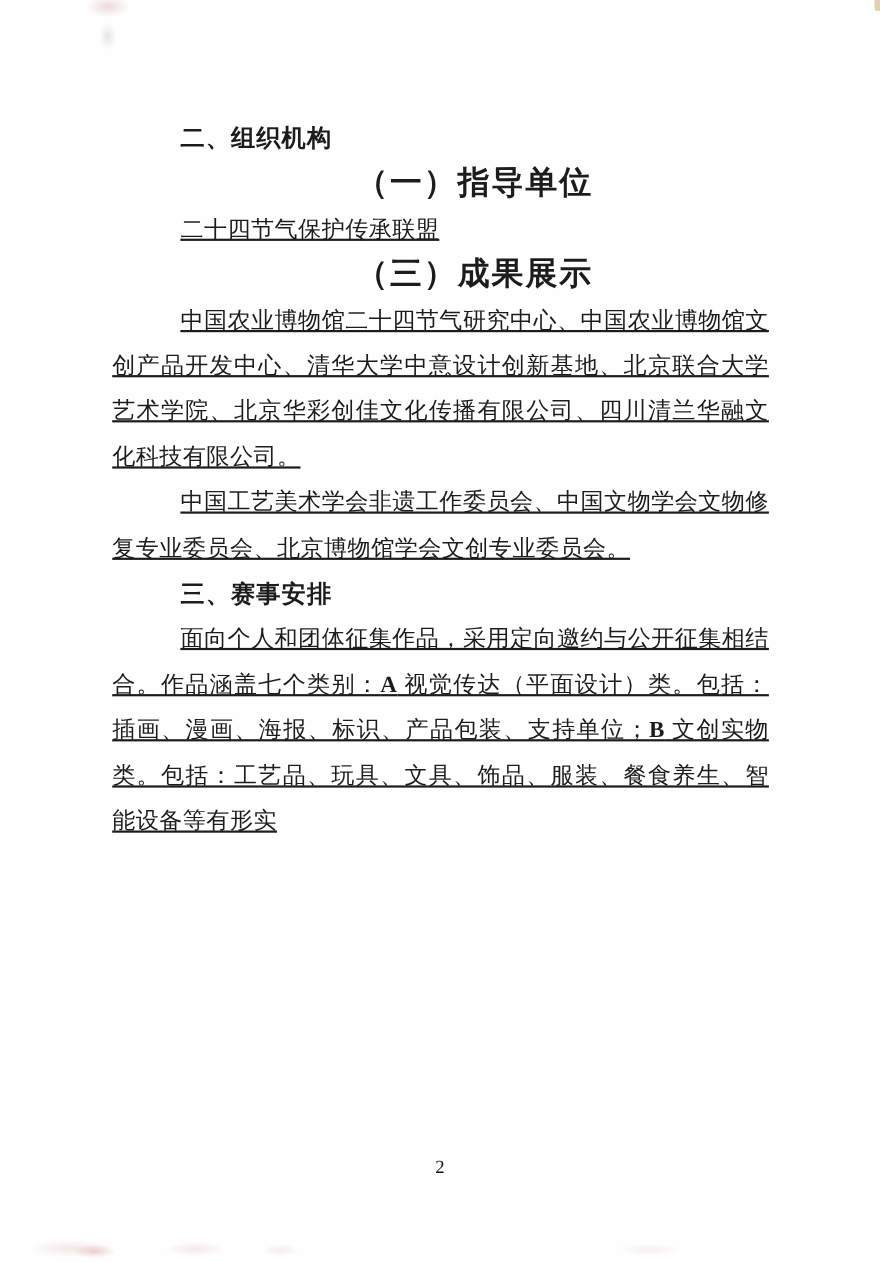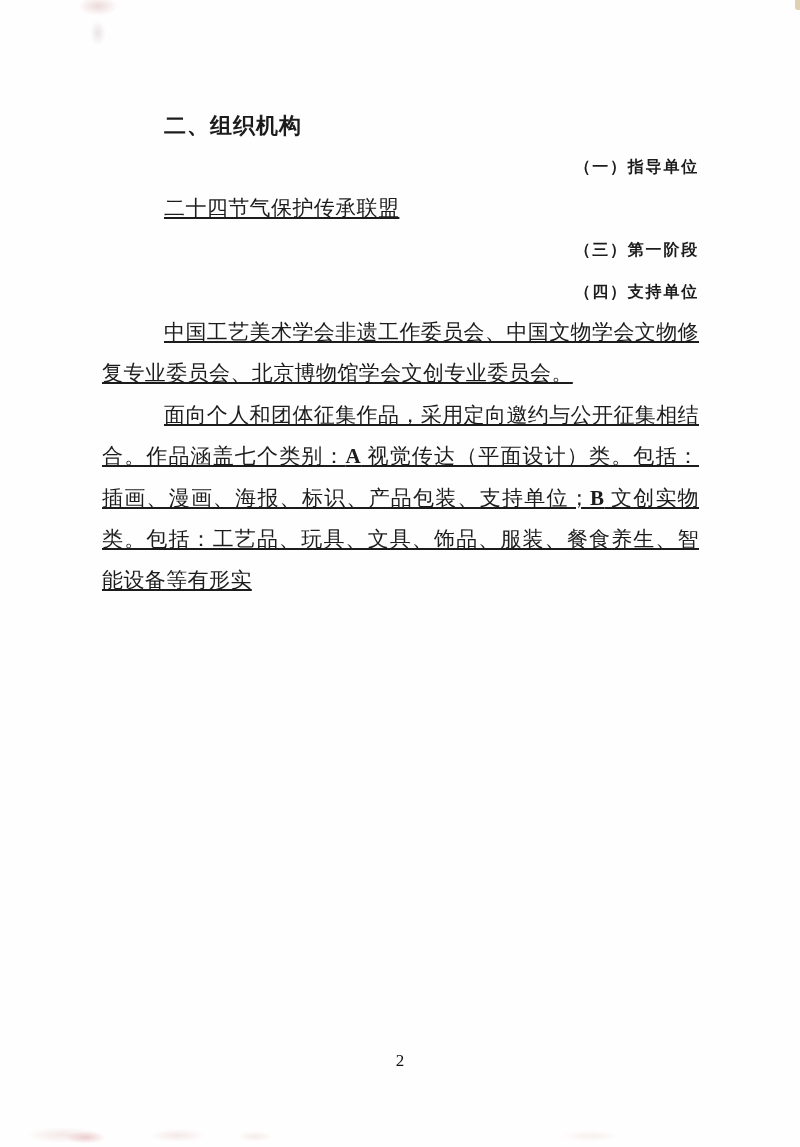--- a/index.html
+++ b/index.html
@@ -33,23 +33,23 @@
   .heading {
     font-family: "Liberation Sans", sans-serif;
     font-weight: 700;
     font-size: 22px;
     letter-spacing: 1px;
     text-align: left;
   }
   .subheading {
     font-family: "Liberation Serif", serif;
     font-weight: 700;
-    font-size: 16px;
+    font-size: 29px;
     letter-spacing: 1.8px;
-    text-align: right;
+    text-align: center;
   }
   .body-text {
     font-weight: 400;
     text-decoration: underline;
   }
   .cat-letter {
     font-weight: 700;
   }
   .page-number {
     position: absolute;
@@ -103,23 +103,24 @@
 <div class="page">
 
   <div class="artifact a-top-left-1"></div>
   <div class="artifact a-top-left-2"></div>
   <div class="artifact a-top-right"></div>
 
   <div class="content">
     <p class="blk heading">二、组织机构</p>
     <p class="blk subheading">（一）指导单位</p>
     <p class="blk body-text">二十四节气保护传承联盟</p>
-    <p class="blk subheading">（三）第一阶段</p>
-    <p class="blk subheading">（四）支持单位</p>
+    <p class="blk subheading">（三）成果展示</p>
+    <p class="blk body-text">中国农业博物馆二十四节气研究中心、中国农业博物馆文创产品开发中心、清华大学中意设计创新基地、北京联合大学艺术学院、北京华彩创佳文化传播有限公司、四川清兰华融文化科技有限公司。</p>
     <p class="blk body-text">中国工艺美术学会非遗工作委员会、中国文物学会文物修复专业委员会、北京博物馆学会文创专业委员会。</p>
+    <p class="blk heading">三、赛事安排</p>
     <p class="blk body-text"><span>面向个人和团体征集作品，采用定向邀约与公开征集相结合。作品涵盖七个类别：</span><span class="cat-letter">A</span><span> 视觉传达（平面设计）类。包括：插画、漫画、海报、标识、产品包装、支持单位；</span><span class="cat-letter">B</span><span> 文创实物类。包括：工艺品、玩具、文具、饰品、服装、餐食养生、智能设备等有形实</span></p>
   </div>
 
   <div class="page-number">2</div>
 
   <div class="artifact a-bottom-1"></div>
   <div class="artifact a-bottom-2"></div>
   <div class="artifact a-bottom-3"></div>
   <div class="artifact a-bottom-4"></div>
   <div class="artifact a-bottom-5"></div>

